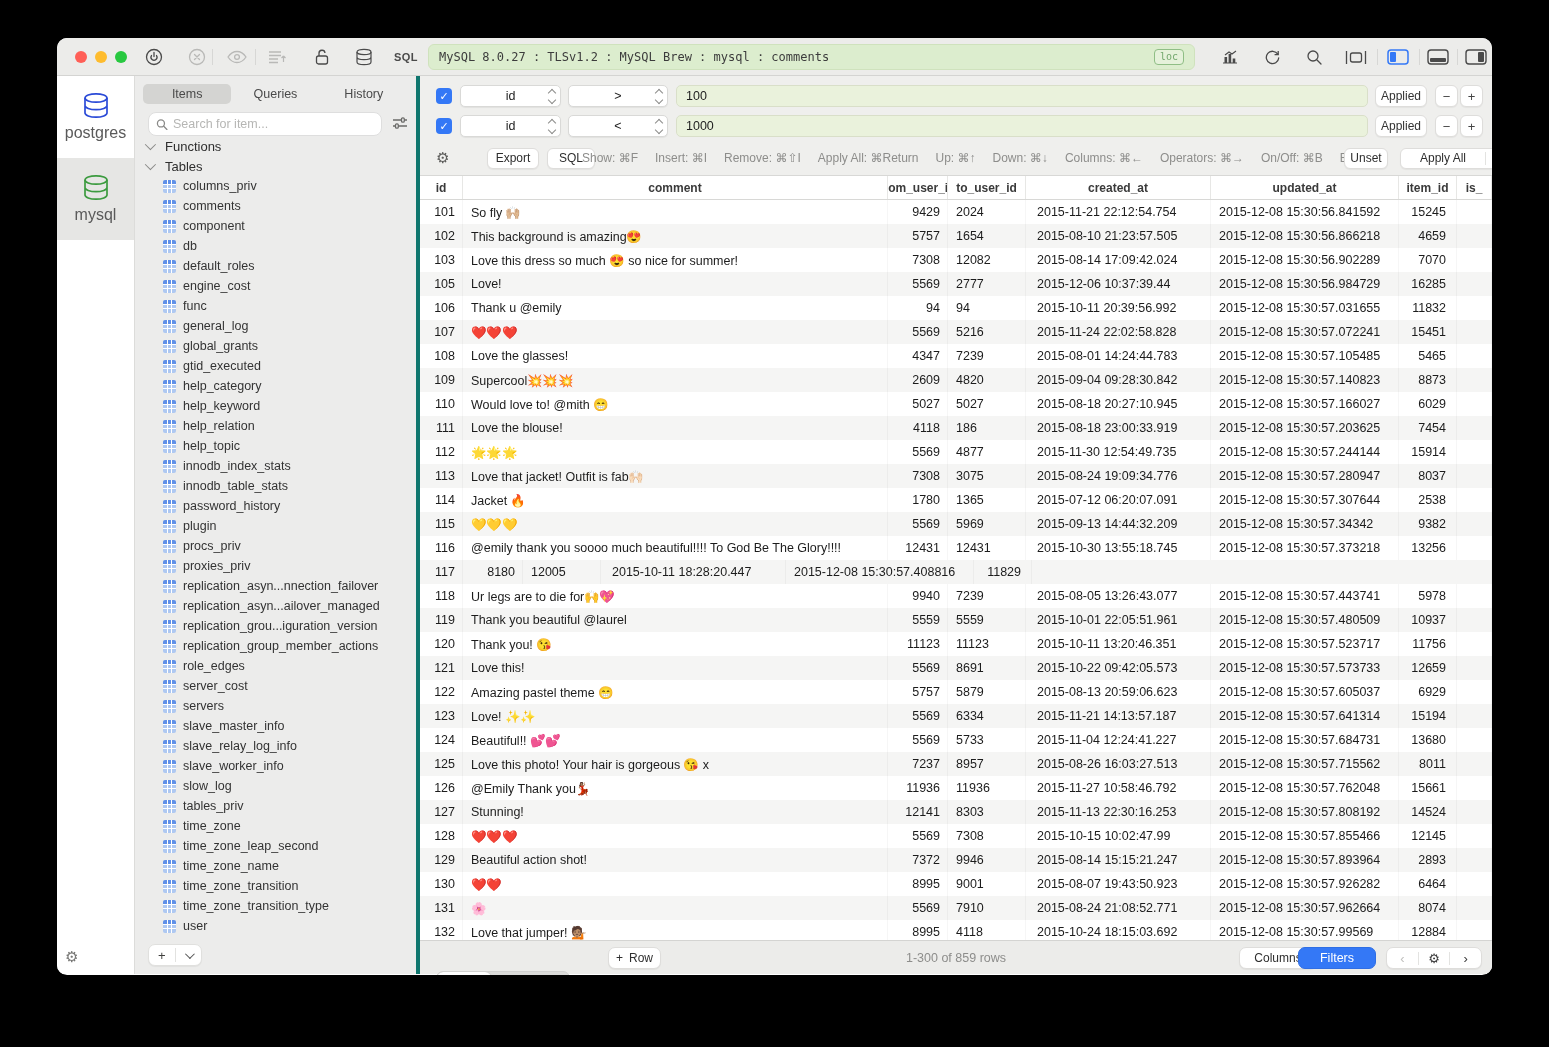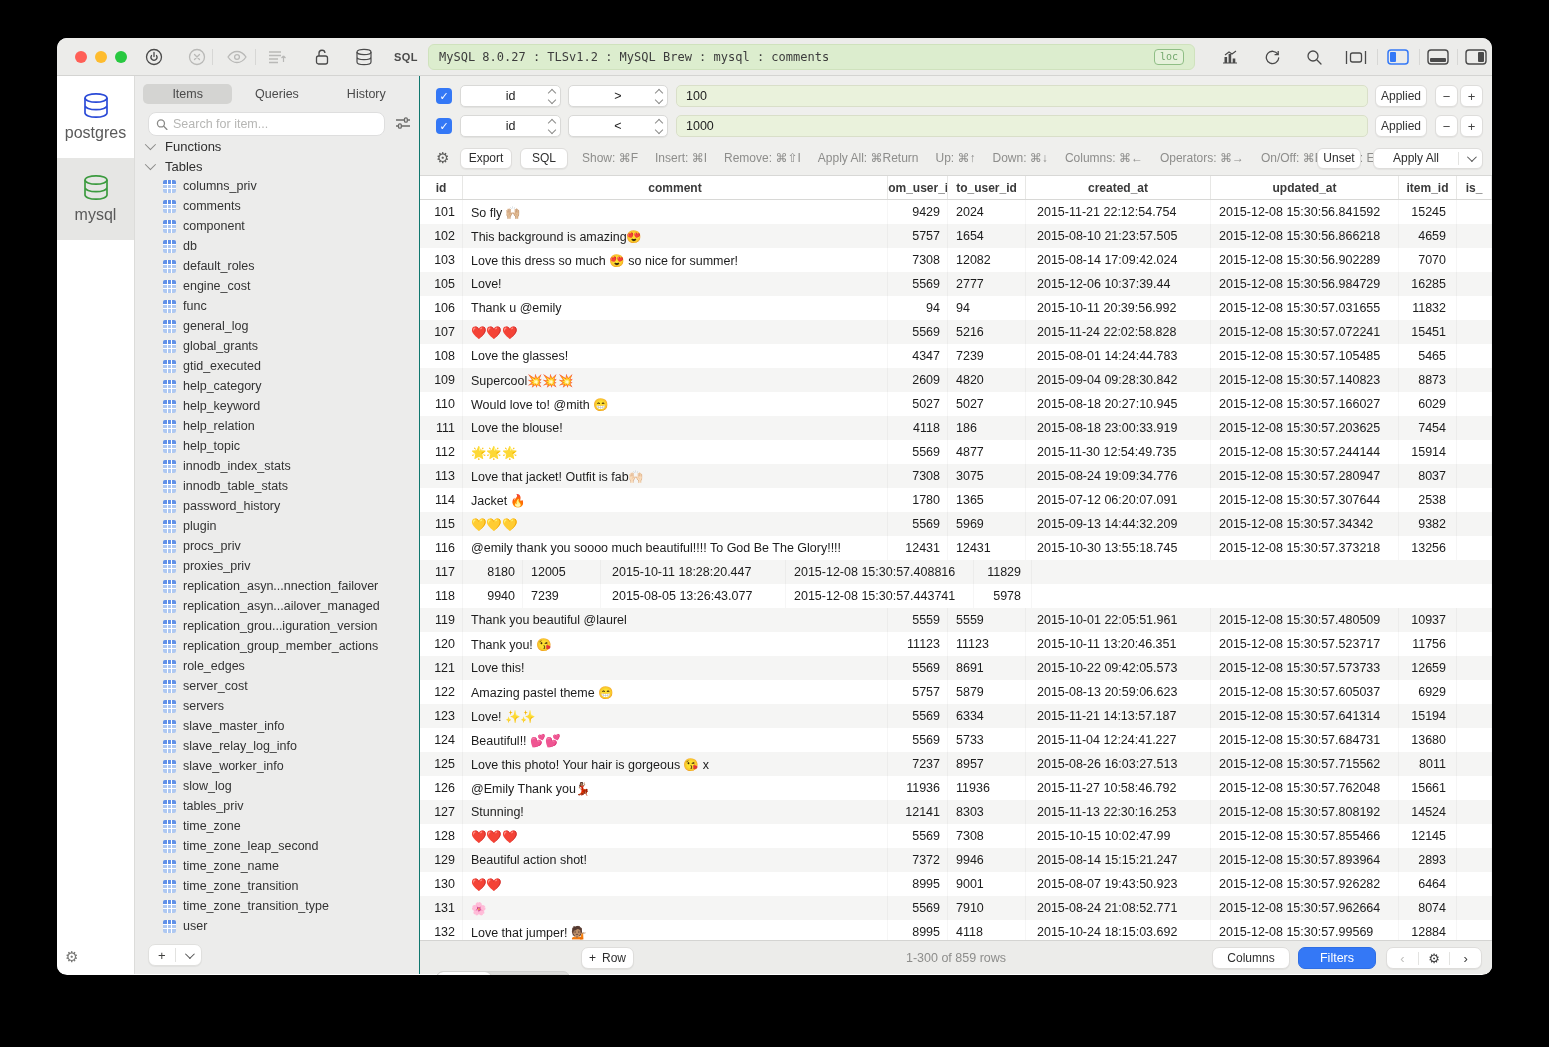--- a/index.html
+++ b/index.html
@@ -27,21 +27,21 @@
 
   
   .content { display:flex; height:898px; }
 
   .rail { width:78px; background:#fff; border-right:1px solid #dcdcda; position:relative; flex:none; }
   .conn { height:82px; display:flex; flex-direction:column; align-items:center; justify-content:center; gap:4px; }
   .conn.selected { background:#e6e6e4; }
   .conn-label { font-size:16px; color:#5a5a5a;text-align:center; }
   .rail-gear { position:absolute; left:8px; bottom:8px; font-size:15px; color:#787876; }
 
-  .sidebar { width:285px; background:#ececeb; border-right:1px solid #0f766e; position:relative; flex:none; font-size:12.5px; color:#333; }
+  .sidebar { width:285px; background:#ececeb; border-right:4px solid #0f766e; position:relative; flex:none; font-size:12.5px; color:#333; }
   .side-tabs { position:absolute; top:8px; left:8px; right:8px; height:20px; display:flex; }
   .side-tab { flex:1; text-align:center; line-height:20px; color:#4a4a4a; border-radius:5px; }
   .side-tab.active { background:#d4d4d2; }
   .search-wrap { position:absolute; top:36px; left:13px; right:34px; height:24px;
     background:#fff; border:1px solid #dedede; border-radius:8px; display:flex; align-items:center; padding:0 7px; gap:5px; }
   .search-wrap input { border:0; outline:0; background:transparent; font-size:12.5px; color:#333; width:100%; font-family:inherit; }
   .search-wrap input::placeholder { color:#b6b6b4; }
   .sliders-icon { position:absolute; top:40px; right:8px; color:#6b6b69; }
   .tree { position:absolute; top:60px; left:0; right:0; bottom:40px; overflow:hidden; }
   .tree-row { height:20px; display:flex; align-items:center; }
@@ -81,21 +81,21 @@
     border-radius:5px; font-size:12.5px; color:#222; padding:0 9px; outline:none; font-family:inherit; }
   .fapplied { position:absolute; left:955px; width:52px; height:22px; background:#fff; border:1px solid #dedddb;
     border-radius:6px; font-size:12px; color:#333; display:flex; align-items:center; justify-content:center; box-shadow:0 1px 1px rgba(0,0,0,.05); }
   .fminus,.fplus { position:absolute; width:23px; height:22px; background:#fff; border:1px solid #dedddb; border-radius:6px;
     display:flex; align-items:center; justify-content:center; font-size:13px; color:#444; box-shadow:0 1px 1px rgba(0,0,0,.05); }
   .fminus { left:1015px; } .fplus { left:1040px; }
 
   .factions { position:absolute; top:71px; left:0; right:0; height:22px; display:flex; align-items:center; font-size:12px; color:#8d8d8b; }
   .fgear { position:absolute; left:16px; font-size:15px; color:#5d5d5b; }
   .abtn { height:21px; background:#fff; border:1px solid #dedddb; border-radius:6px; color:#2e2e2e;
-    display:flex; align-items:center; justify-content:center; font-size:12px; box-shadow:0 1px 1px rgba(0,0,0,.05); }
+    display:flex; align-items:center; justify-content:center; font-size:12px; box-shadow:0 1px 1px rgba(0,0,0,.05);margin-left:27px; }
   .btn-export { position:absolute; left:40px; width:52px; } .btn-sql { position:absolute; left:100px; width:48px; }
   .hints { position:absolute; left:162px; display:flex; gap:17px; white-space:nowrap; }
   .btn-unset { position:absolute; left:897px; width:44px; }
   .btn-applyall { position:absolute; left:953px; width:110px; }
   .btn-applyall .lbl { flex:1; text-align:center; }
   .btn-applyall .dvd { width:1px; height:13px; background:#e3e3e1; }
   .btn-applyall .chev-down-sm { margin:0 8px; }
 
   
   .grid-header { position:absolute; top:100px; left:0; right:0; height:24px; background:#fff;
@@ -725,20 +725,21 @@
             <div class="gcell c0 a-right">117</div>
             <div class="gcell c2 a-right">8180</div>
             <div class="gcell c3 a-left">12005</div>
             <div class="gcell c4 a-left">2015-10-11 18:28:20.447</div>
             <div class="gcell c5 a-left">2015-12-08 15:30:57.408816</div>
             <div class="gcell c6 a-right">11829</div>
             <div class="gcell c7 a-left"></div>
           </div>
           <div class="grow">
             <div class="gcell c0 a-right">118</div>
+            <div class="gcell c1 a-left">Ur legs are to die for🙌💖</div>
             <div class="gcell c2 a-right">9940</div>
             <div class="gcell c3 a-left">7239</div>
             <div class="gcell c4 a-left">2015-08-05 13:26:43.077</div>
             <div class="gcell c5 a-left">2015-12-08 15:30:57.443741</div>
             <div class="gcell c6 a-right">5978</div>
             <div class="gcell c7 a-left"></div>
           </div>
           <div class="grow alt">
             <div class="gcell c0 a-right">119</div>
             <div class="gcell c1 a-left">Thank you beautiful @laurel</div>

